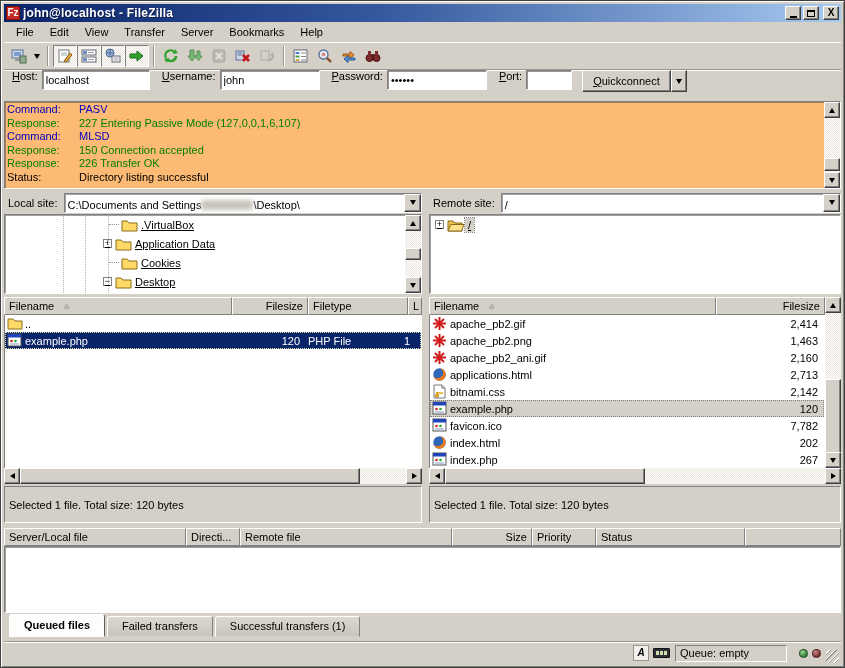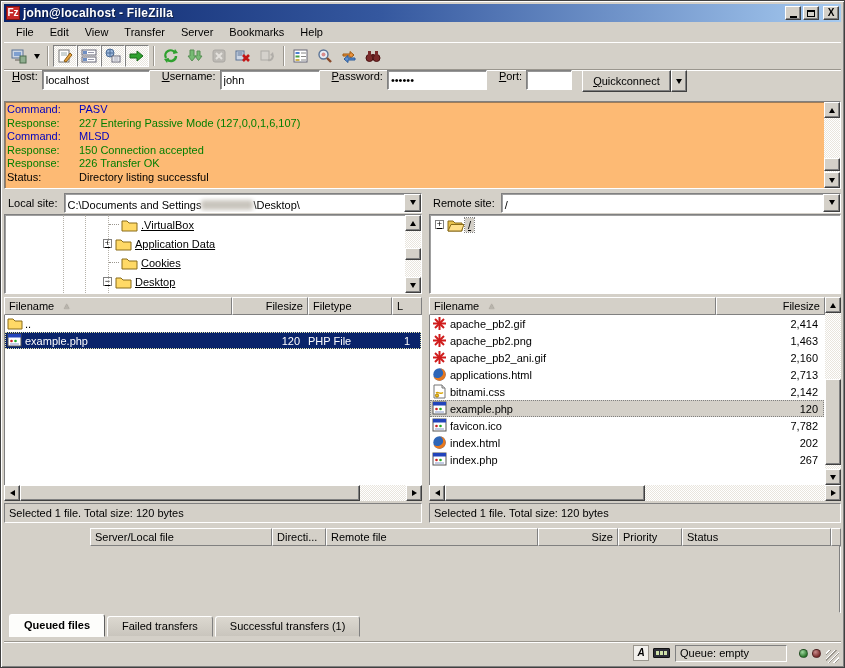--- a/index.html
+++ b/index.html
@@ -118,25 +118,25 @@
     border:1px solid; border-color:#fff #808080 #808080 #fff; overflow:hidden; white-space:nowrap; }
   .hcell .sort { margin-left:8px; color:#b8b4ac; font-size:9px; text-shadow:0 0 1px #807c74; }
   .listbody { position:relative; flex:1; background:#fff; border-left:1px solid #808080; border-right:1px solid #fff; overflow:hidden; }
   .fr { display:flex; align-items:center; height:17px; white-space:nowrap; }
   .fr .icon { flex:0 0 16px; height:15px; margin:0 2px 0 2px; }
   .cell { overflow:hidden; }
   .num { text-align:right; }
   .row-sel { background:#0a246a; color:#fff; outline:1px dotted #e6e6a8; outline-offset:-1px; }
   .row-sel-inactive { background:#d4d0c8; outline:1px dotted #808080; outline-offset:-1px; }
 
-  .status-row { height:20px; display:flex; align-items:center; padding:0 4px;
+  .status-row { height:37px; display:flex; align-items:center; padding:0 4px;
     border:1px solid; border-color:#808080 #fff #fff #808080; background:#d4d0c8; margin-top:2px; white-space:nowrap; }
 
   
-  .queue { position:absolute; left:3px; top:527px; right:3px; height:85px; display:flex; flex-direction:column;align-items:flex-end; }
+  .queue { position:absolute; left:3px; top:527px; right:3px; height:85px; display:flex; flex-direction:column; }
   .queue-body { flex:1; background:#fff; border:1px solid; border-color:#808080 #fff #fff #808080;
     box-shadow:inset 1px 1px 0 rgba(64,64,64,.5); }
 
   
   .tabsrow { position:absolute; left:3px; top:613px; right:3px; height:25px; display:flex; align-items:flex-start; padding-left:5px; }
   .tab { height:21px; padding:3px 14px 0 14px; margin-right:2px; background:linear-gradient(#dcd8d0,#c9c5bd);
     border:1px solid; border-color:#fff #808080 #d4d0c8 #fff; border-radius:3px 3px 0 0; margin-top:2px; }
   .tab.active { background:#fdfdfb; font-weight:bold; height:23px; margin-top:0; padding-top:4px;
     border-color:#fff #606060 #fdfdfb #fff; }
 
@@ -420,21 +420,21 @@
       </div>
 
       <div class="listhead">
         <div class="hcell" style="width:228px">
             <span>Filename</span>
             <span class="sort">▲</span>
           </div>
         <div class="hcell" style="width:76px;justify-content:flex-end">
             <span>Filesize</span>
           </div>
-        <div class="hcell" style="width:84px">
+        <div class="hcell" style="width:100px">
             <span>Filetype</span>
           </div>
         <div class="hcell" style="flex:1">
             <span>L</span>
           </div>
       </div>
       <div class="listbody">
         <div class="fr">
           <svg class="icon" width="16" height="14">
               <path d="M1 3 L6 3 L8 5 L15 5 L15 13 L1 13 Z" fill="#ffd966" stroke="#8a6d1a"></path>

